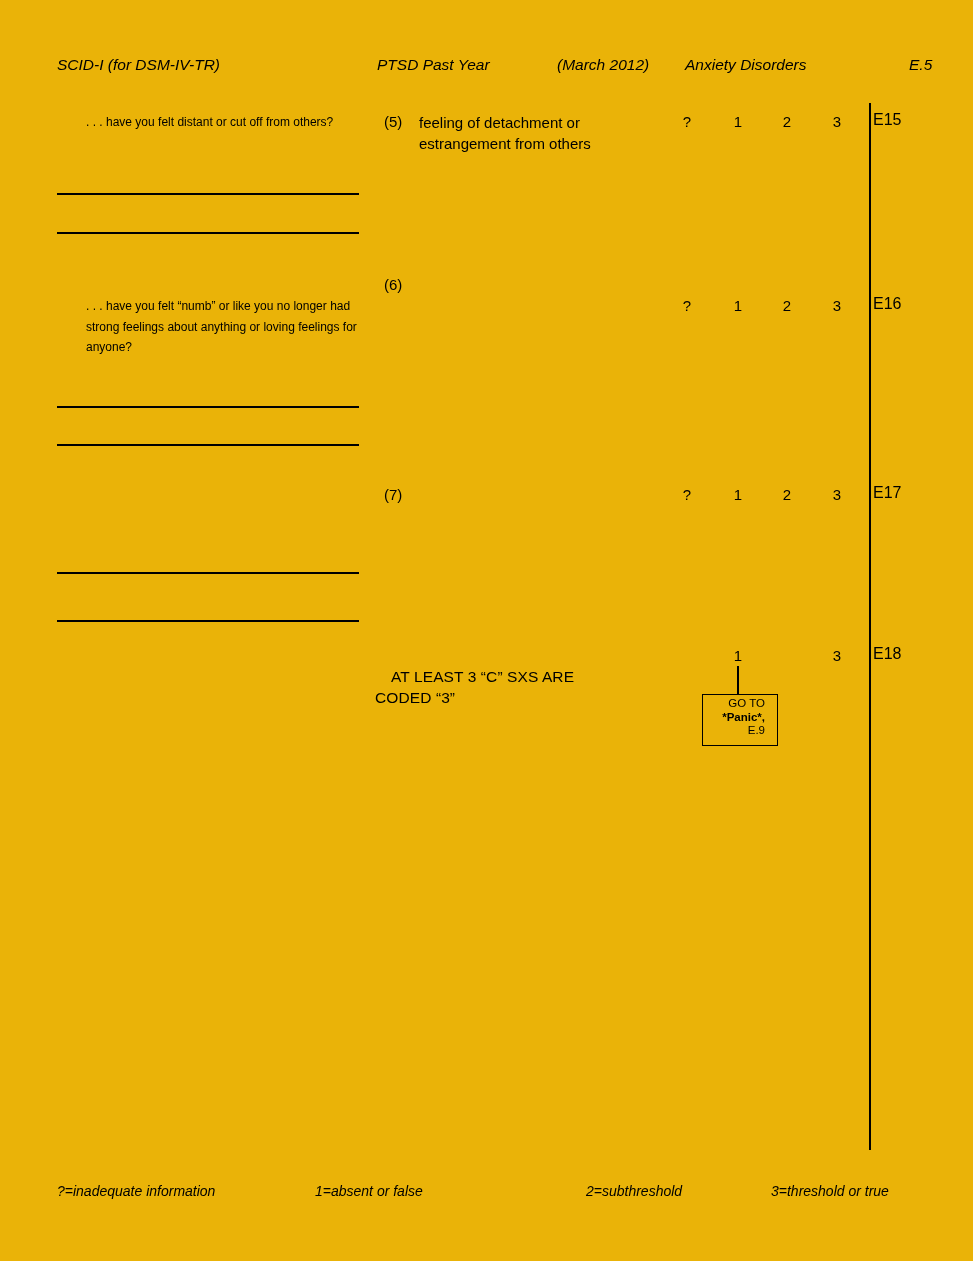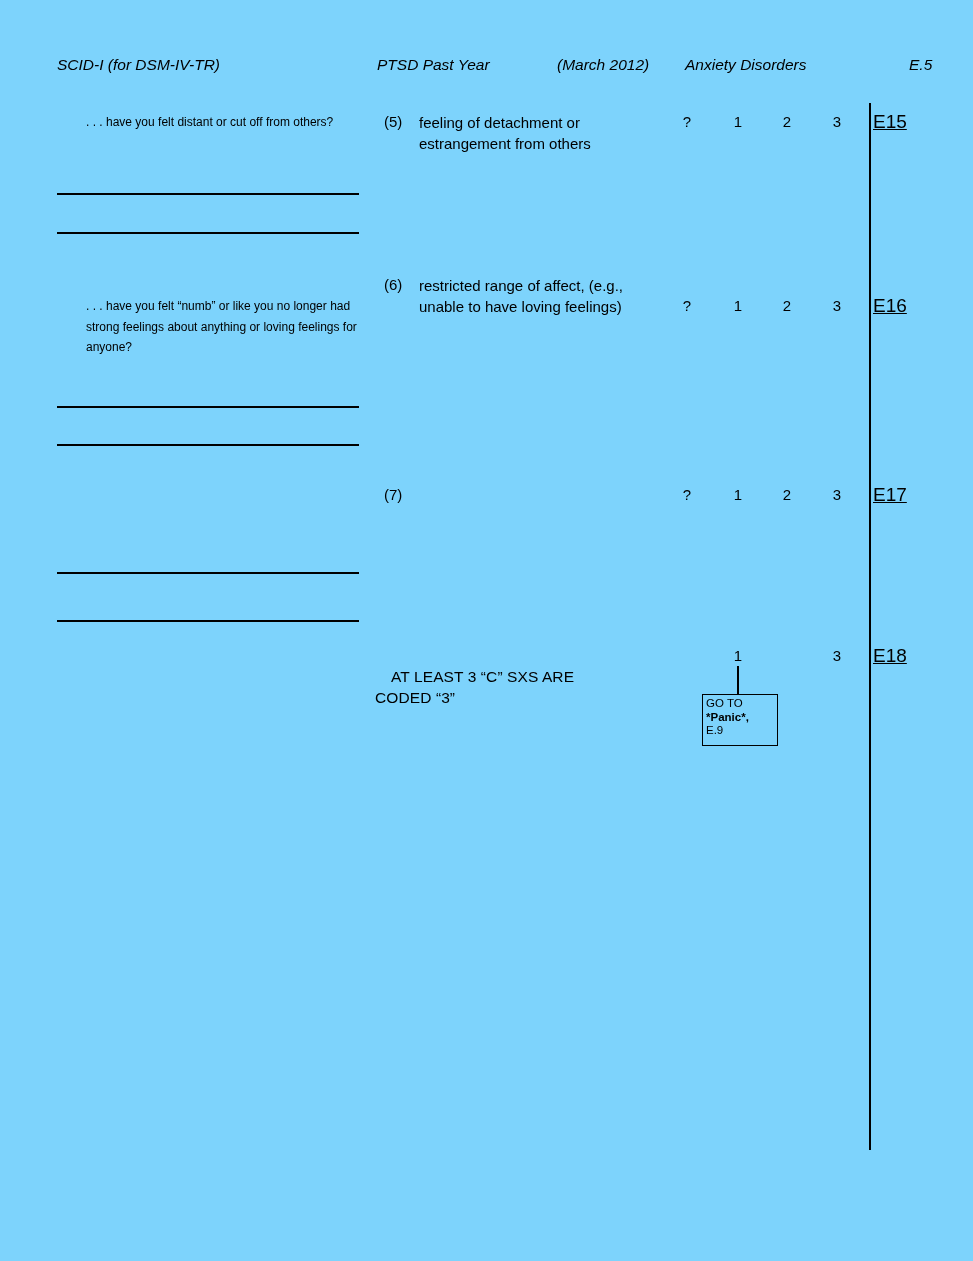--- a/index.html
+++ b/index.html
@@ -8,21 +8,21 @@
     background: #ffffff;
   }
   body {
     font-family: "Liberation Sans", sans-serif;
     color: #000000;
   }
   .page {
     position: relative;
     width: 973px;
     height: 1261px;
-    background: #7dd3fc;
+    background: #eab308;
     overflow: hidden;
   }
 
   
   .header {
     position: absolute;
     left: 57px;
     top: 56px;
     width: 860px;
     height: 24px;
@@ -80,42 +80,42 @@
     width: 18px;
   }
   .r-q { left: 678px; }
   .r-1 { left: 729px; }
   .r-2 { left: 778px; }
   .r-3 { left: 828px; }
 
   .code {
     position: absolute;
     left: 873px;
-    font-size: 19px;
-    text-decoration: underline;
+    font-size: 16px;
   }
 
   
   .skip-text {
     position: absolute;
     font-size: 15.5px;
     line-height: 21px;
     letter-spacing: 0.1px;
   }
   .gotobox {
     position: absolute;
     left: 702px;
     top: 694px;
     width: 76px;
     height: 52px;
     border: 1.6px solid #000000;
     box-sizing: border-box;
-    padding: 2px 4px 0 3px;
+    padding: 2px 12px 0 3px;
     font-size: 11.5px;
     line-height: 13.5px;
+    text-align: right;
   }
   .gotobox .bold { font-weight: bold; }
   .connector {
     position: absolute;
     left: 737px;
     top: 666px;
     width: 1.8px;
     height: 28px;
     background: #000000;
   }
@@ -162,21 +162,20 @@
   <div class="rating r-2" style="top:113px;">2</div>
   <div class="rating r-3" style="top:113px;">3</div>
   <div class="code" style="top:111px;">E15</div>
 
   <div class="ansline" style="top:193px;"></div>
   <div class="ansline" style="top:232px;"></div>
 
   <div class="qtext" style="left:86px; top:296px; width:276px;">. . . have you felt “numb” or like you no longer had strong feelings about anything or loving feelings for anyone?</div>
 
   <div class="crit-num" style="left:384px; top:276px;">(6)</div>
-  <div class="crit" style="left:419px; top:276px; width:225px;">restricted range of affect, (e.g., unable to have loving feelings)</div>
 
   <div class="rating r-q" style="top:297px;">?</div>
   <div class="rating r-1" style="top:297px;">1</div>
   <div class="rating r-2" style="top:297px;">2</div>
   <div class="rating r-3" style="top:297px;">3</div>
   <div class="code" style="top:295px;">E16</div>
 
   <div class="ansline" style="top:406px;"></div>
   <div class="ansline" style="top:444px;"></div>
 
@@ -200,14 +199,20 @@
   <div class="code" style="top:645px;">E18</div>
 
   <div class="connector"></div>
 
   <div class="gotobox">
     <div>GO TO</div>
     <div class="bold">*Panic*,</div>
     <div>E.9</div>
   </div>
 
+  <div class="footer">
+    <span class="ft-0">?=inadequate information</span>
+    <span class="ft-1">1=absent or false</span>
+    <span class="ft-2">2=subthreshold</span>
+    <span class="ft-3">3=threshold or true</span>
+  </div>
 
 </div>
 
 </body></html>

